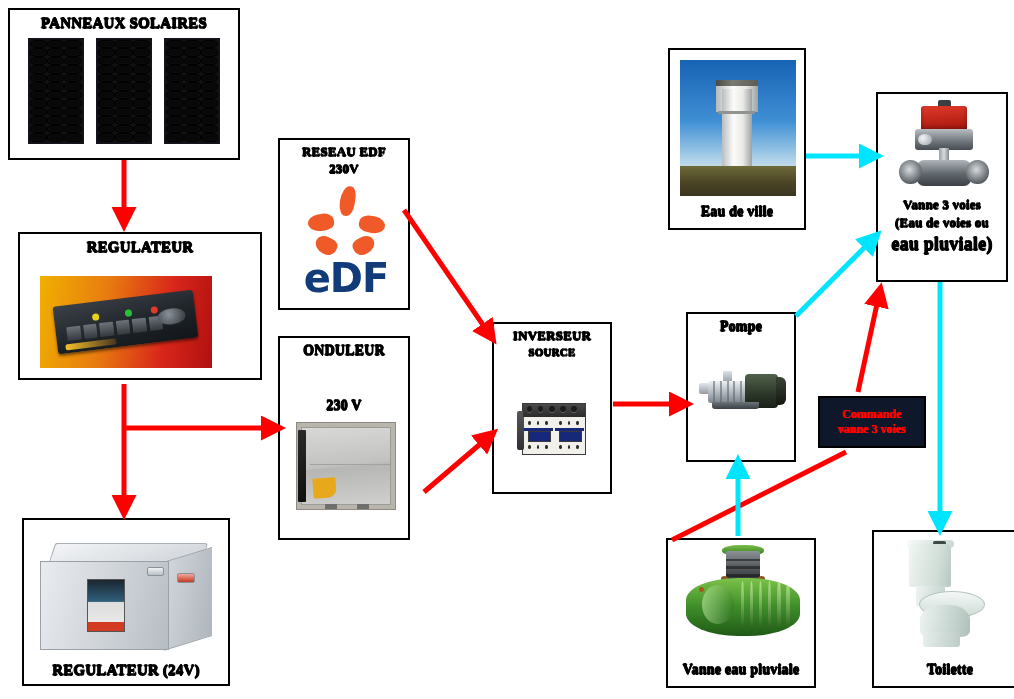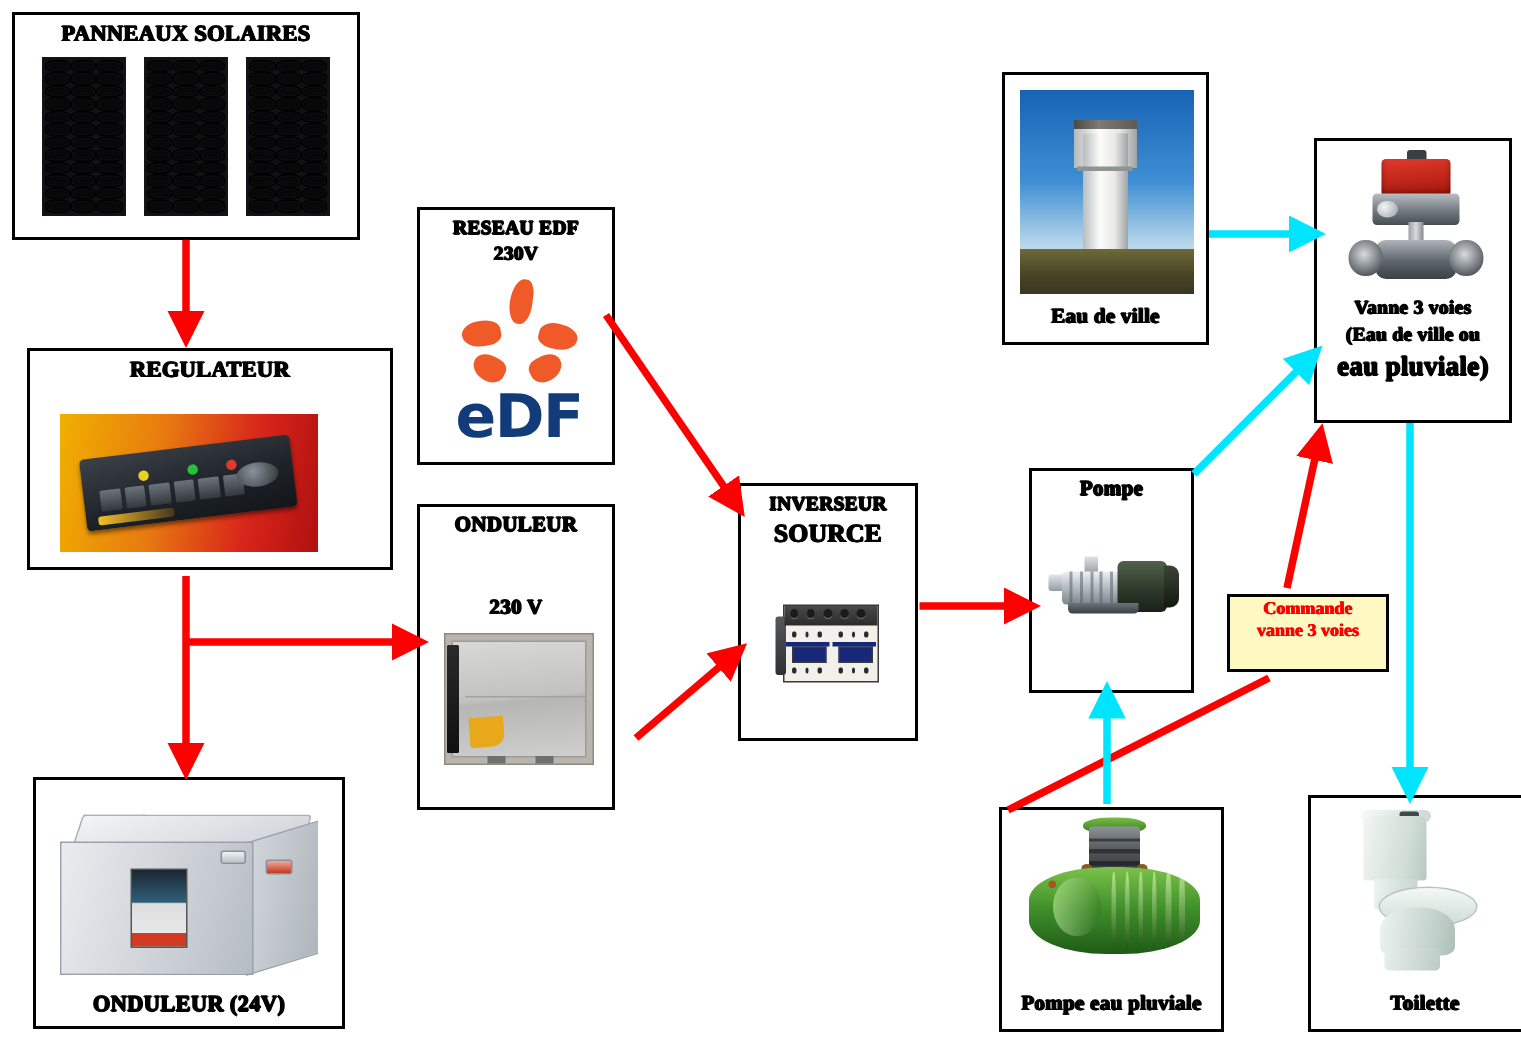--- a/index.html
+++ b/index.html
@@ -172,22 +172,22 @@
      background:linear-gradient(100deg,#eef4f1,#c3d2cc);}
   .t-seat{position:absolute;left:33%;top:45%;width:52%;height:20%;
      background:linear-gradient(180deg,#f4f8f6,#cddbd5);
      border-radius:50%;border:1px solid #b6c5bf;}
   .t-bowl{position:absolute;left:34%;top:56%;width:40%;height:26%;
      background:linear-gradient(100deg,#eef4f1,#c2d1cb 70%,#adbfb8);
      border-radius:45% 45% 18% 18%;}
   .t-base{position:absolute;left:36%;top:78%;width:30%;height:12%;
      background:linear-gradient(100deg,#e8efec,#bccbc5);border-radius:3px;}
 
-  .cmdbox{position:absolute;box-sizing:border-box;border:2px solid #000;background:#fef9c3;
-     z-index:6;display:flex;justify-content:center;}
+  .cmdbox{position:absolute;box-sizing:border-box;border:2px solid #000;background:#0f172a;
+     z-index:6;display:flex;align-items:center;justify-content:center;}
   .cmdbox .cmdtxt{text-align:center;font-weight:bold;line-height:1.25;
      color:#ff0000;font-size:12px;
      text-shadow:0.4px 0 0 #ff0000,-0.4px 0 0 #ff0000;}
 </style>
 </head>
 <body>
 
 <div id="stage">
 
   <svg class="links" viewBox="0 0 1014 699">
@@ -364,21 +364,21 @@
   <div class="box" style="left:22px;top:518px;width:208px;height:168px;">
     <div class="art bat">
       <div class="bat-handle"></div>
       <div class="bat-top"></div>
       <div class="bat-side"></div>
       <div class="bat-face"></div>
       <div class="bat-label"></div>
       <span class="bat-term" style="left:62%;top:22%;"></span>
       <span class="bat-term" style="left:80%;top:28%;background:linear-gradient(#f3a79a,#c23a22);"></span>
     </div>
-    <div class="cap bot" style="font-size:15px;">ONDULEUR (24V)</div>
+    <div class="cap bot" style="font-size:15px;">REGULATEUR (24V)</div>
   </div>
 
   <div class="box" style="left:278px;top:138px;width:132px;height:172px;">
     <div class="cap top" style="font-size:13px;">RESEAU EDF</div>
     <div class="cap" style="top:22px;font-size:13px;">230V</div>
     <div class="art" style="left:16px;top:44px;width:100px;height:116px;">
       <div class="edf-logo">
         <span class="edf-pet" style="left:44%;top:2%;width:15%;height:26%;
               border-radius:60% 40% 50% 50%;transform:rotate(8deg);"></span>
         <span class="edf-pet" style="left:12%;top:26%;width:26%;height:15%;
@@ -405,21 +405,21 @@
           <div class="ond-mark"></div>
           <span class="ond-foot" style="left:26%;"></span>
           <span class="ond-foot" style="left:62%;"></span>
         </div>
       </div>
     </div>
   </div>
 
   <div class="box" style="left:492px;top:322px;width:120px;height:172px;">
     <div class="cap top" style="font-size:13px;">INVERSEUR</div>
-    <div class="cap" style="top:22px;font-size:17px;">SOURCE</div>
+    <div class="cap" style="top:22px;font-size:11px;">SOURCE</div>
     <div class="art" style="left:20px;top:74px;width:80px;height:62px;">
       <div class="ct">
         <div class="ct-ear"></div>
         <div class="ct-top">
           <span class="ct-pin" style="left:6%;"></span>
             <span class="ct-pin" style="left:24%;"></span>
           <span class="ct-pin" style="left:42%;"></span>
             <span class="ct-pin" style="left:60%;"></span>
           <span class="ct-pin" style="left:78%;"></span>
         </div>
@@ -465,21 +465,21 @@
       <div class="v-knob"></div>
       <div class="v-act"></div>
       <div class="v-body"></div>
       <div class="v-eye"></div>
       <div class="v-stem"></div>
       <div class="v-hub"></div>
       <span class="v-port" style="left:3%;"></span>
       <span class="v-port" style="left:73%;"></span>
     </div>
     <div class="cap" style="top:104px;font-size:13px;">Vanne 3 voies</div>
-    <div class="cap" style="top:122px;font-size:13px;">(Eau de ville ou</div>
+    <div class="cap" style="top:122px;font-size:13px;">(Eau de voies ou</div>
     <div class="cap" style="top:140px;font-size:18px;">eau pluviale)</div>
   </div>
 
   <div class="box" style="left:686px;top:312px;width:110px;height:150px;">
     <div class="cap top" style="font-size:14px;">Pompe</div>
     <div class="art" style="left:6px;top:34px;width:98px;height:86px;">
       <div class="p-inlet"></div>
       <div class="p-neck"></div>
       <div class="p-barrel">
         <span class="p-rib" style="left:14%;"></span>
@@ -514,21 +514,21 @@
         <span class="c-rib" style="left:48%;"></span>
         <span class="c-rib" style="left:56%;"></span>
         <span class="c-rib" style="left:64%;"></span>
         <span class="c-rib" style="left:72%;"></span>
         <span class="c-rib" style="left:80%;"></span>
         <span class="c-rib" style="left:88%;"></span>
         <div class="c-cap"></div>
       </div>
       <span class="c-bolt" style="left:18%;top:38%;width:3.5%;height:4.5%;background:#a8541c;"></span>
     </div>
-    <div class="cap bot" style="font-size:14px;bottom:8px;">Pompe eau pluviale</div>
+    <div class="cap bot" style="font-size:14px;bottom:8px;">Vanne eau pluviale</div>
   </div>
 
   <div class="box" style="left:872px;top:530px;width:156px;height:158px;">
     <div class="art" style="left:4px;top:2px;width:124px;height:126px;">
       <div class="t-lid"></div>
       <div class="t-btn"></div>
       <div class="t-tank"></div>
       <div class="t-neck"></div>
       <div class="t-seat"></div>
       <div class="t-bowl"></div>

